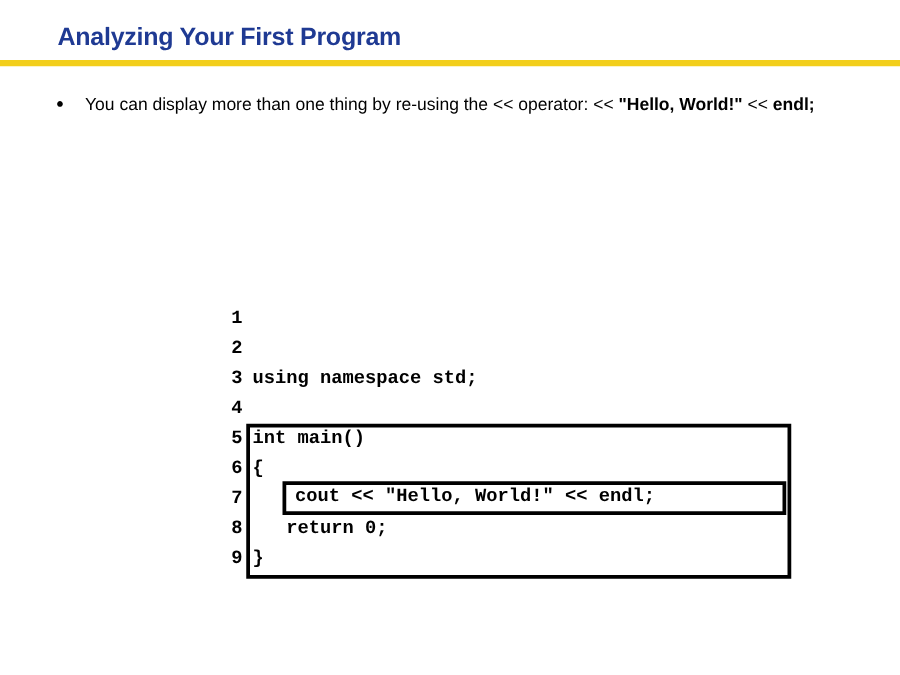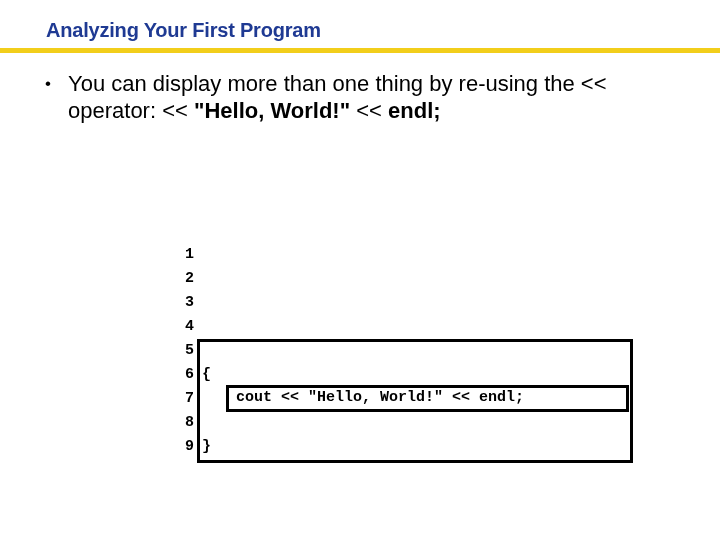--- a/index.html
+++ b/index.html
@@ -55,21 +55,21 @@
     flex: 0 0 30px;
     font-size: 17px;
     line-height: 27px;
     color: #000000;
     text-align: left;
     padding-left: 7px;
     box-sizing: border-box;
   }
   .bullet-text {
     flex: 1 1 auto;
-    font-size: 22px;
+    font-size: 14px;
     line-height: 27px;
     color: #000000;
   }
   .bullet-text b { font-weight: bold; }
 
   
   #code-listing {
     position: absolute;
     left: 176px;
     top: 243px;
@@ -143,24 +143,24 @@
 <div id="bullet-block">
   <div class="bullet-row">
     <span class="bullet-marker">•</span>
     <span class="bullet-text"><span>You can display more than one thing by re-using the &lt;&lt; </span><span>operator: &lt;&lt; </span><b>"Hello, World!"</b><span> &lt;&lt; </span><b>endl;</b></span>
   </div>
 </div>
 
 <div id="code-listing">
     <div class="code-line"><span class="line-no">1</span></div>
     <div class="code-line"><span class="line-no">2</span><span class="line-code"></span></div>
-    <div class="code-line"><span class="line-no">3</span></div>
+    <div class="code-line"><span class="line-no">3</span><span class="line-code">using namespace std;</span></div>
     <div class="code-line"><span class="line-no">4</span><span class="line-code"></span></div>
-    <div class="code-line"><span class="line-no">5</span></div>
+    <div class="code-line"><span class="line-no">5</span><span class="line-code">int main()</span></div>
     <div class="code-line"><span class="line-no">6</span><span class="line-code">{</span></div>
     <div class="code-line"><span class="line-no">7</span><span class="line-code">   cout &lt;&lt; "Hello, World!" &lt;&lt; endl;</span></div>
-    <div class="code-line"><span class="line-no">8</span></div>
+    <div class="code-line"><span class="line-no">8</span><span class="line-code">   return 0;</span></div>
     <div class="code-line"><span class="line-no">9</span><span class="line-code">}</span></div>
   </div>
 
 <div id="main-block-box"></div>
 <div id="cout-line-box"></div>
 <div id="cout-line-text">cout &lt;&lt; "Hello, World!" &lt;&lt; endl;</div>
 
 </body></html>

